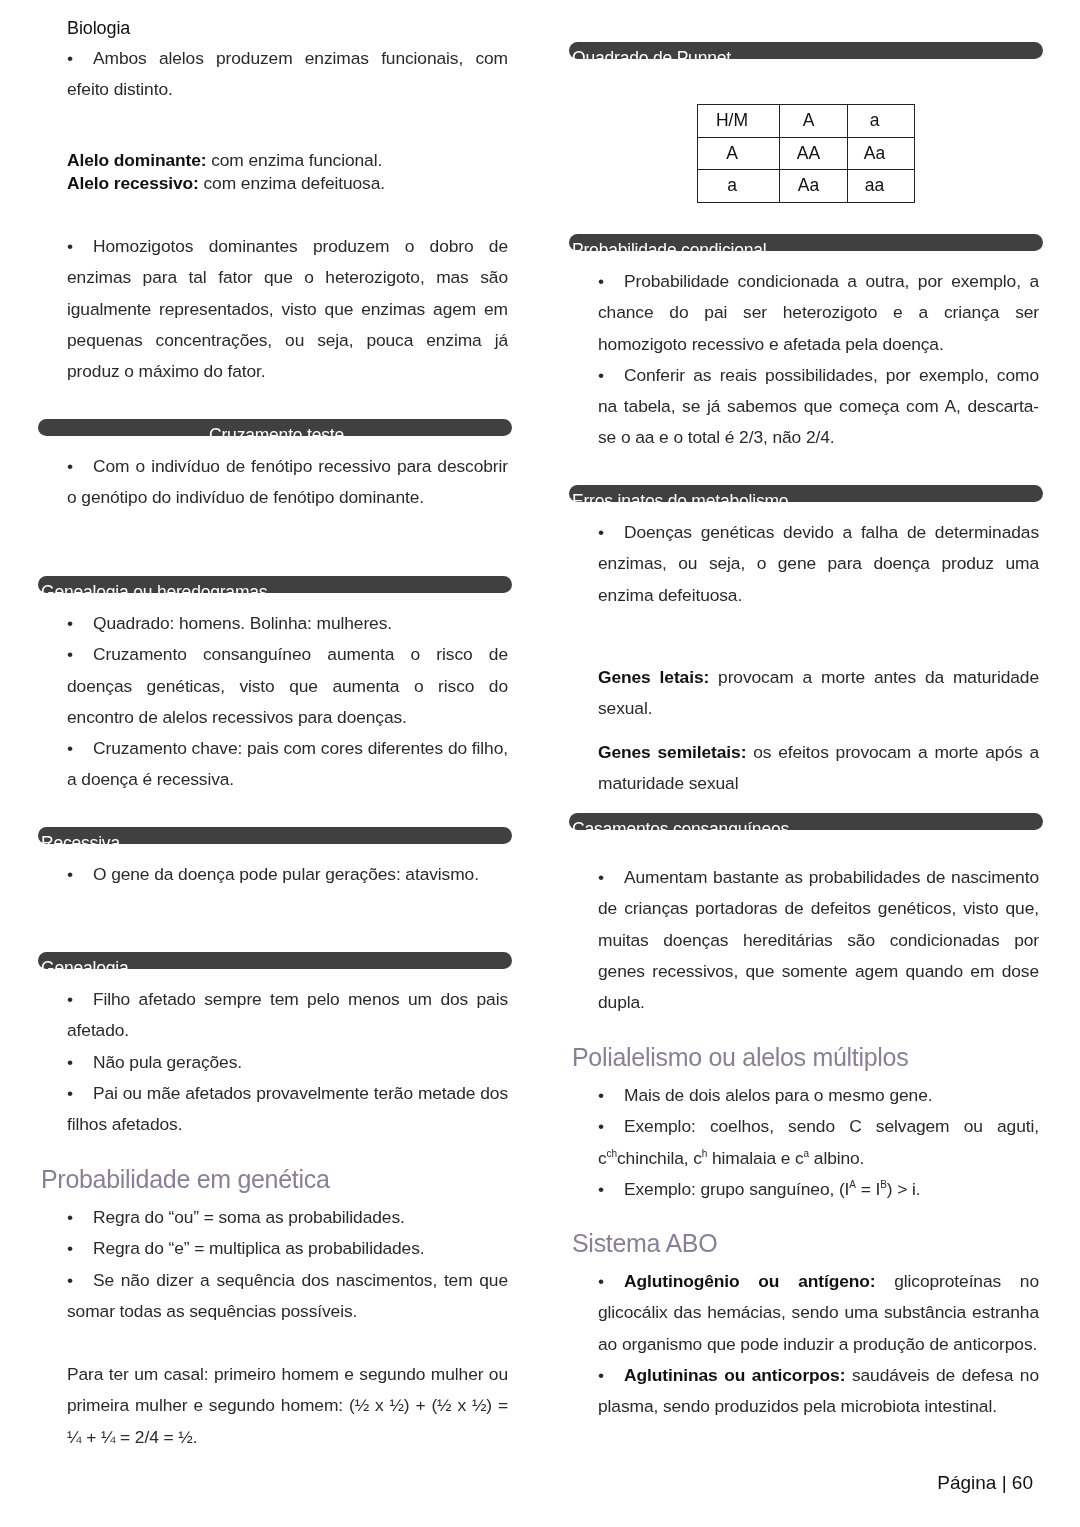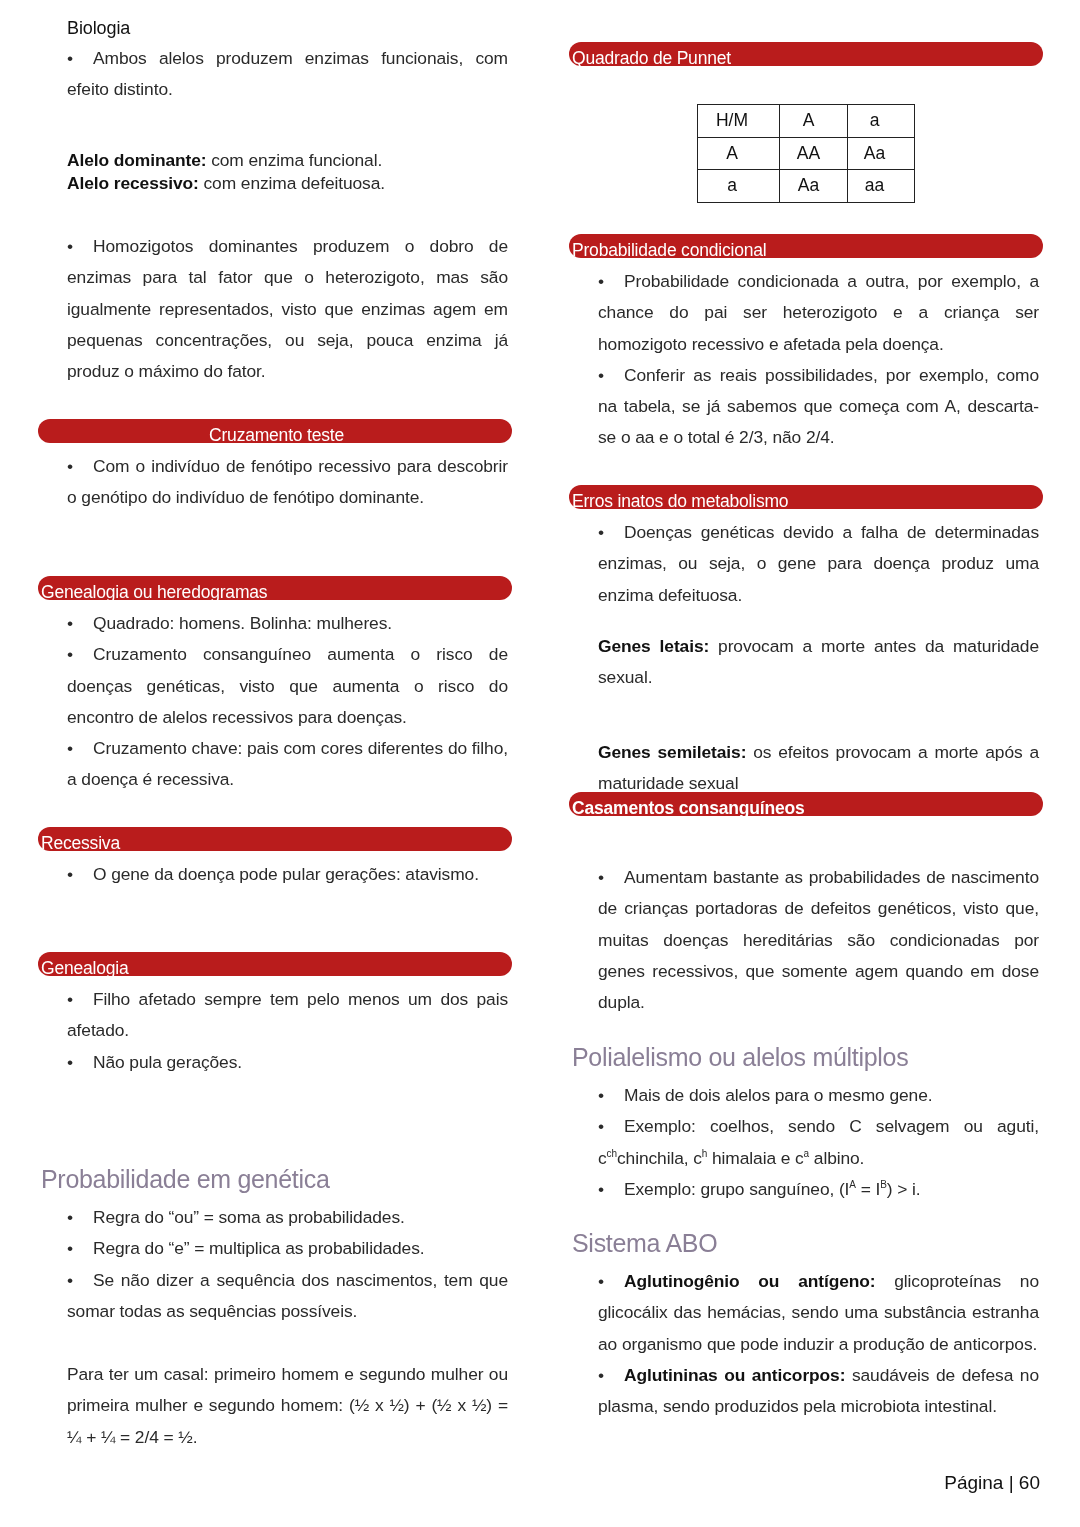--- a/index.html
+++ b/index.html
@@ -20,24 +20,24 @@
       text-align: justify;
       color: #2a2a2a;
       letter-spacing: -0.1px;
     }
     .ind { padding-left: 29px; padding-right: 4px; }
     .bul { padding-left: 29px; padding-right: 4px; }
     .bul .dot { display: inline-block; width: 26px; }
     .b { font-weight: bold; color: #111; }
 
     .bar {
-      background: #b91c1c;
+      background: #404040;
       color: #ffffff;
       font-size: 17.5px;
-      height: 24px;
+      height: 17px;
       line-height: 32px;
       padding-left: 3px;
       letter-spacing: -0.2px;
       border-radius: 13px;
     }
     .h2 {
       color: #8a7f96;
       font-size: 25px;
       line-height: 34px;
       padding-left: 3px;
@@ -59,21 +59,21 @@
       text-align: center;
       padding-right: 10px;
     }
     table.punnet td.c0 { width: 82px; padding-right: 13px; }
     table.punnet td.c1 { width: 68px; padding-right: 10px; }
     table.punnet td.c2 { width: 67px; padding-right: 13px; }
     sup { font-size: 10px; vertical-align: 7px; line-height: 0; }
 
     .page-num {
       position: absolute;
-      right: 40px;
+      right: 47px;
       top: 1472px;
       font-size: 19px;
       color: #111;
     }
   </style>
 </head>
 <body>
 
 <div class="col col-left">
 
@@ -98,20 +98,21 @@
 
   <div class="abs bar" style="top:827px;">Recessiva</div>
   <div class="abs" style="top:859px;">
     <div class="txt bul"><span class="dot">•</span><span>O gene da doença pode pular gerações: atavismo.</span></div>
   </div>
 
   <div class="abs bar" style="top:952px;">Genealogia</div>
   <div class="abs" style="top:984px;">
     <div class="txt bul"><span class="dot">•</span><span>Filho afetado sempre tem pelo menos um dos pais afetado.</span></div>
     <div class="txt bul"><span class="dot">•</span><span>Não pula gerações.</span></div>
+    <div class="txt bul"><span class="dot">•</span><span>Pai ou mãe afetados provavelmente terão metade dos filhos afetados.</span></div>
   </div>
 
   <div class="abs h2" style="top:1162px;">Probabilidade em genética</div>
   <div class="abs" style="top:1202px;">
     <div class="txt bul"><span class="dot">•</span><span>Regra do “ou” = soma as probabilidades.</span></div>
     <div class="txt bul"><span class="dot">•</span><span>Regra do “e” = multiplica as probabilidades.</span></div>
     <div class="txt bul"><span class="dot">•</span><span>Se não dizer a sequência dos nascimentos, tem que somar todas as sequências possíveis.</span></div>
   </div>
   <div class="abs txt ind" style="top:1359px;">Para ter um casal: primeiro homem e segundo mulher ou primeira mulher e segundo homem: (½ x ½) + (½ x ½) = ¼ + ¼ = 2/4 = ½.</div>
 </div>
@@ -140,24 +141,24 @@
     </table>
 
   <div class="abs bar" style="top:234px;">Probabilidade condicional</div>
   <div class="abs" style="top:266px;">
     <div class="txt bul"><span class="dot">•</span><span>Probabilidade condicionada a outra, por exemplo, a chance do pai ser heterozigoto e a criança ser homozigoto recessivo e afetada pela doença.</span></div>
     <div class="txt bul"><span class="dot">•</span><span>Conferir as reais possibilidades, por exemplo, como na tabela, se já sabemos que começa com A, descarta-se o aa e o total é 2/3, não 2/4.</span></div>
   </div>
 
   <div class="abs bar" style="top:485px;">Erros inatos do metabolismo</div>
   <div class="abs txt bul" style="top:517px;"><span class="dot">•</span><span>Doenças genéticas devido a falha de determinadas enzimas, ou seja, o gene para doença produz uma enzima defeituosa.</span></div>
-  <div class="abs txt ind" style="top:631px;"><span class="b">Genes letais:</span><span> provocam a morte antes da maturidade sexual.</span></div>
+  <div class="abs txt ind" style="top:662px;"><span class="b">Genes letais:</span><span> provocam a morte antes da maturidade sexual.</span></div>
   <div class="abs txt ind" style="top:737px;"><span class="b">Genes semiletais:</span><span> os efeitos provocam a morte após a maturidade sexual</span></div>
 
-  <div class="abs bar" style="top:792px;font-weight:bold;">Casamentos consanguíneos</div>
+  <div class="abs bar" style="top:813px;">Casamentos consanguíneos</div>
   <div class="abs txt bul" style="top:862px;"><span class="dot">•</span><span>Aumentam bastante as probabilidades de nascimento de crianças portadoras de defeitos genéticos, visto que, muitas doenças hereditárias são condicionadas por genes recessivos, que somente agem quando em dose dupla.</span></div>
 
   <div class="abs h2" style="top:1040px;">Polialelismo ou alelos múltiplos</div>
   <div class="abs" style="top:1080px;">
     <div class="txt bul"><span class="dot">•</span><span>Mais de dois alelos para o mesmo gene.</span></div>
     <div class="txt bul"><span class="dot">•</span><span>Exemplo: coelhos, sendo C selvagem ou aguti, c</span><sup>ch</sup><span>chinchila, c</span><sup>h</sup><span> himalaia e c</span><sup>a</sup><span> albino.</span></div>
     <div class="txt bul"><span class="dot">•</span><span>Exemplo: grupo sanguíneo, (I</span><sup>A</sup><span> = I</span><sup>B</sup><span>) &gt; i.</span></div>
   </div>
 
   <div class="abs h2" style="top:1226px;">Sistema ABO</div>

